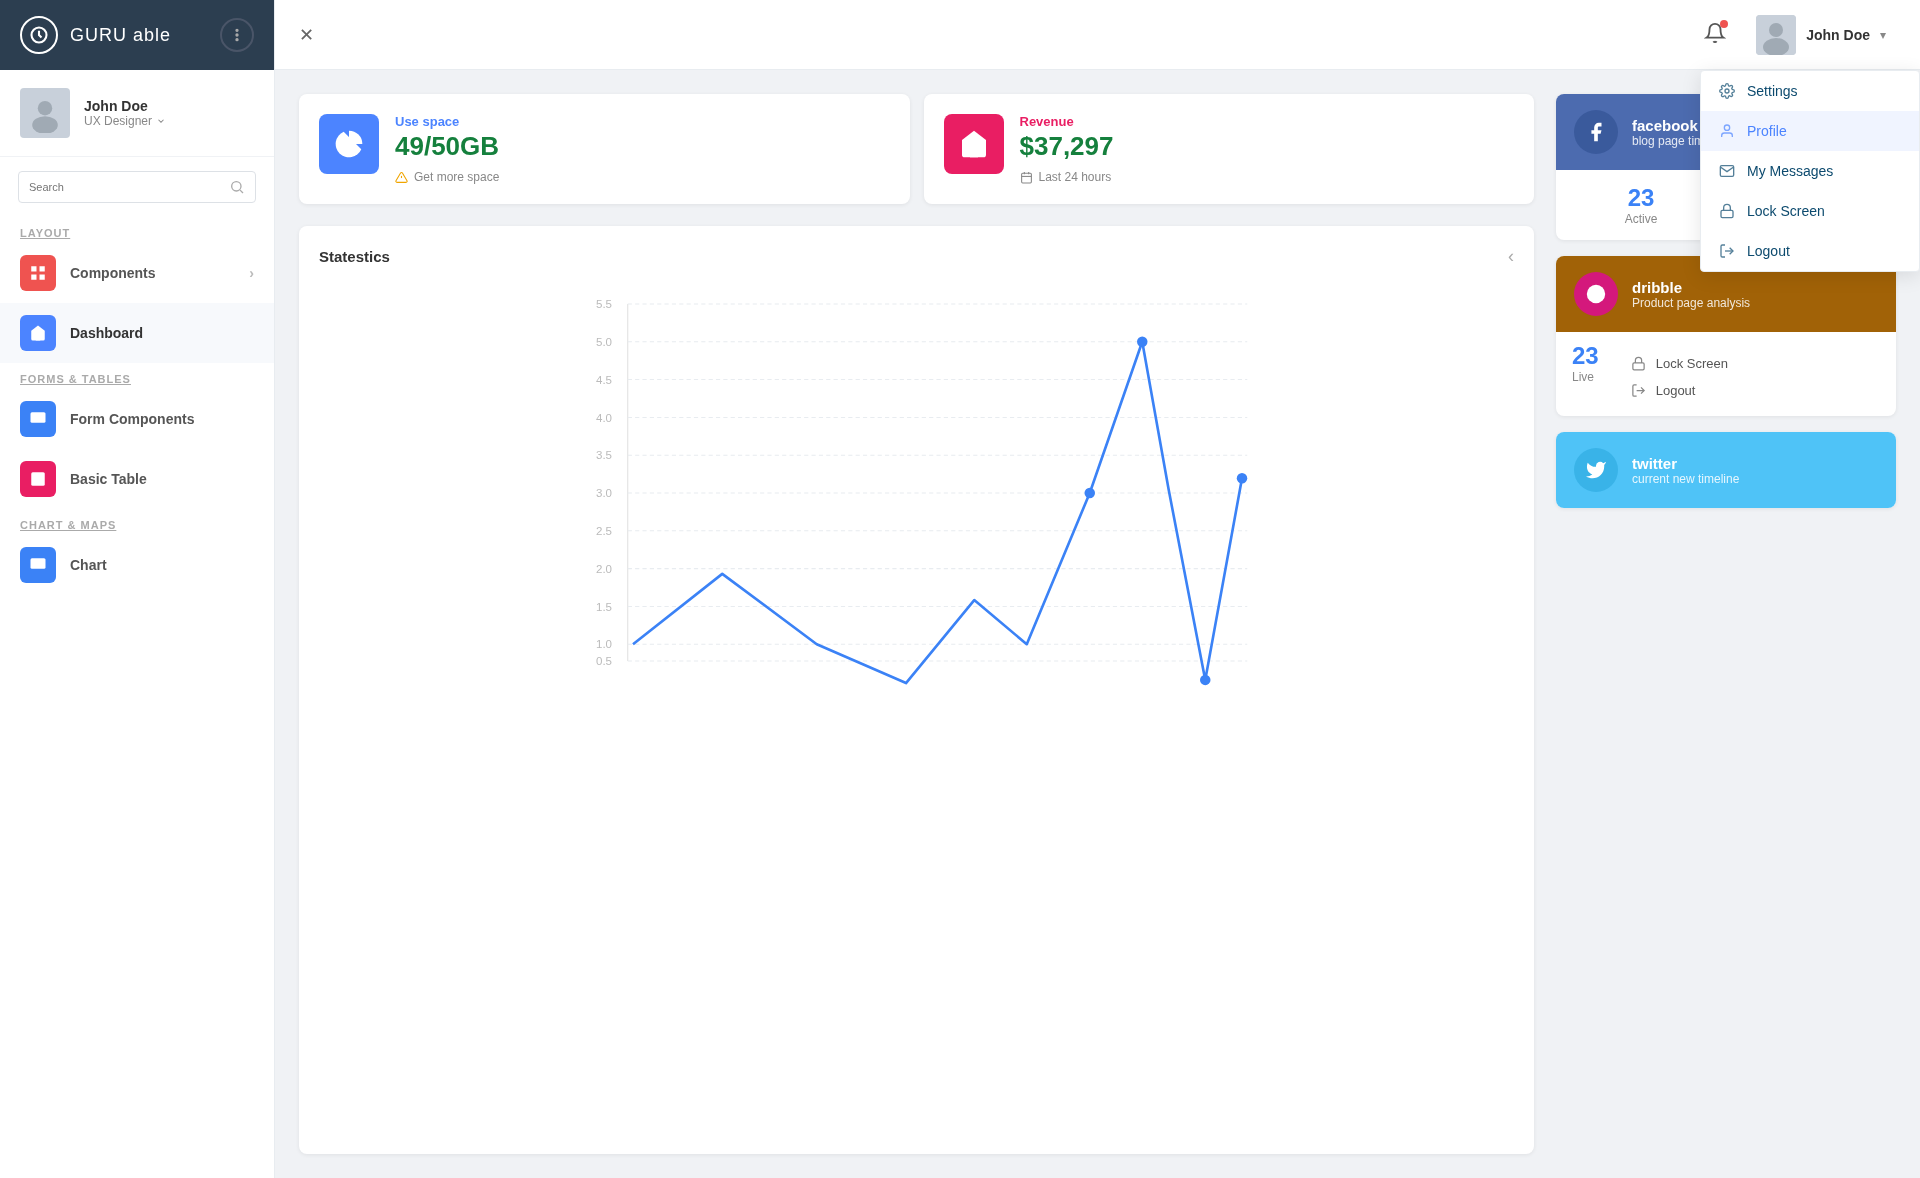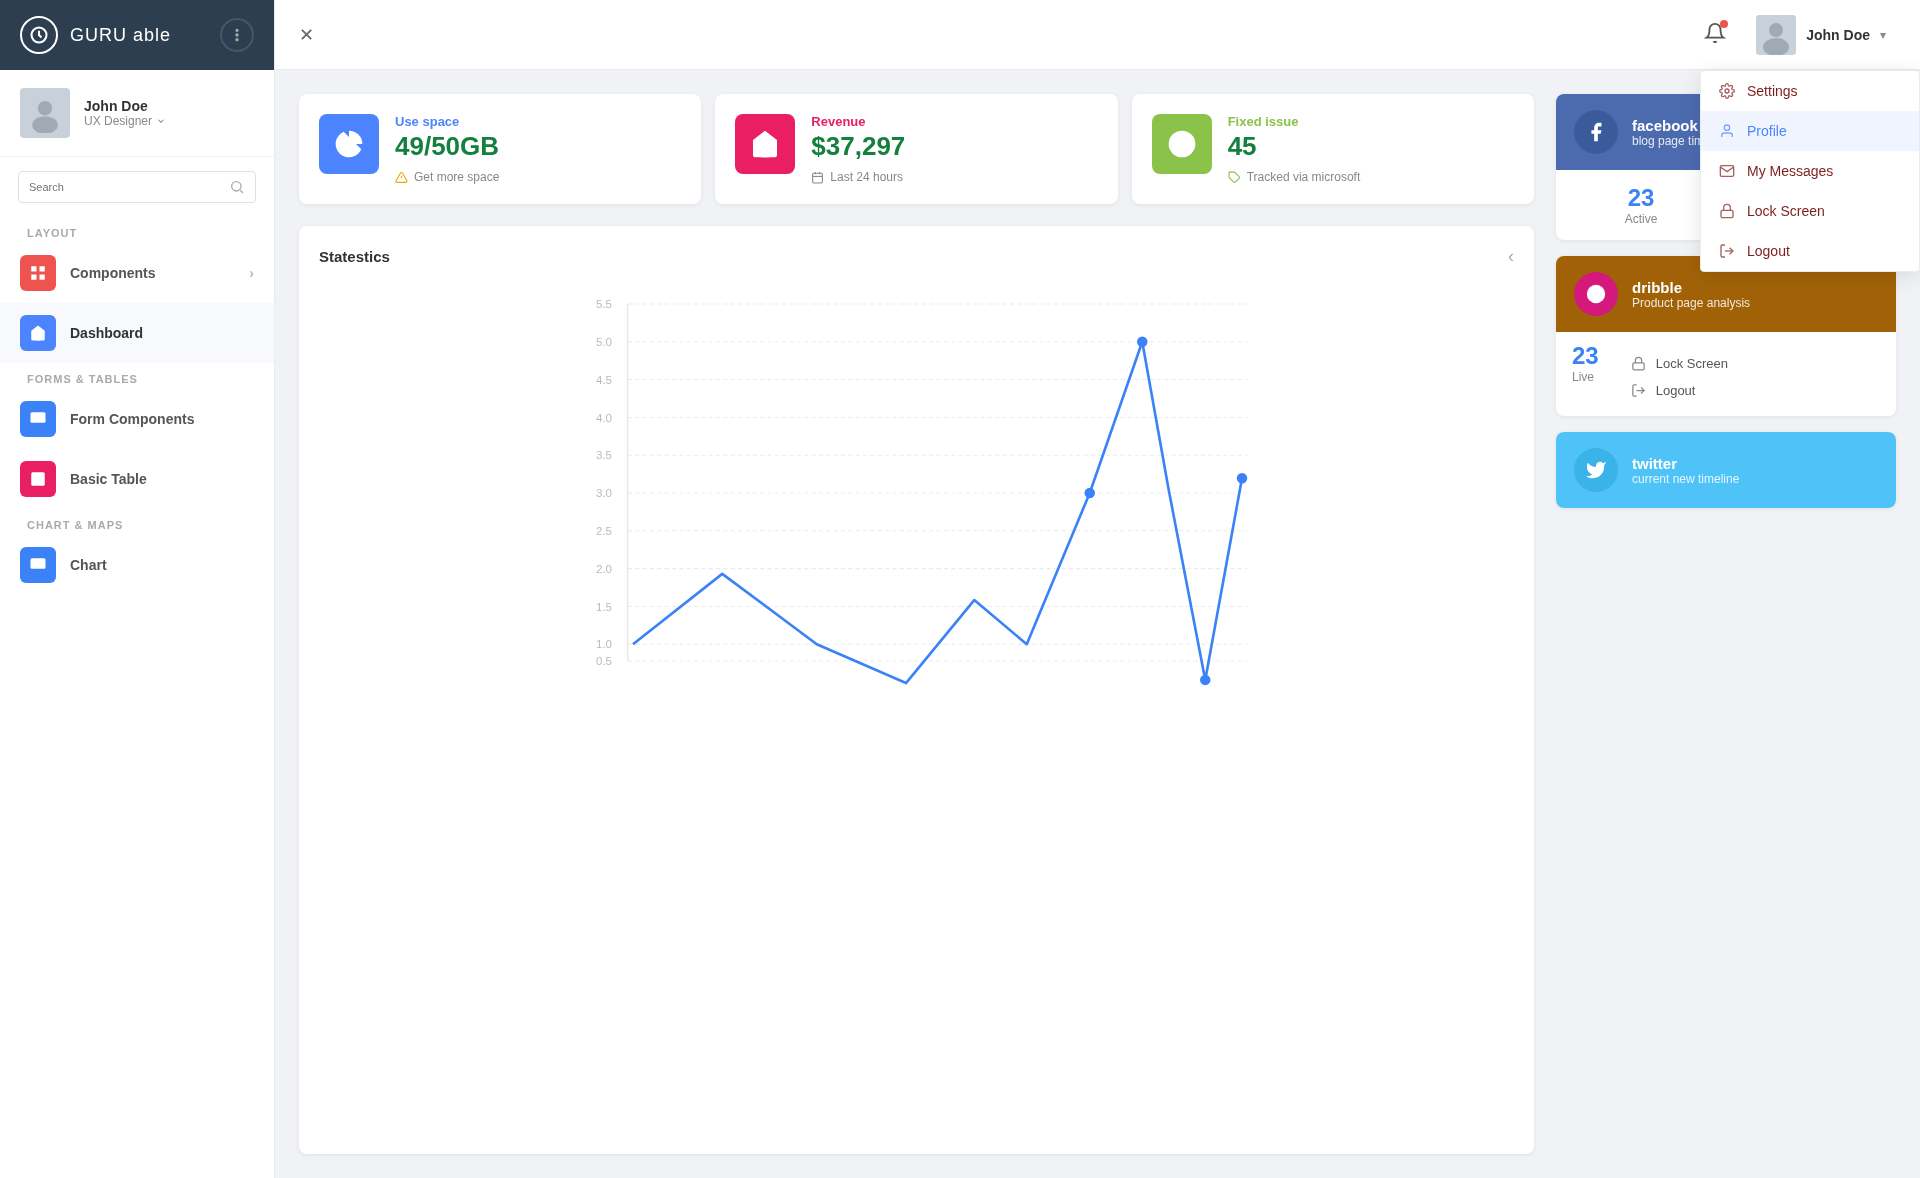--- a/index.html
+++ b/index.html
@@ -69,26 +69,27 @@
       background: #fff;
     }
     .search-box input {
       border: none; outline: none;
       flex: 1; font-size: 11px; color: #737373;
       background: transparent;
     }
     .search-box svg { color: #aaa; width: 16px; height: 16px; }
 
     .nav-section-label {
-      padding: 10px 27px 4px;
+      padding: 10px 20px 4px;
       font-size: 11px;
       color: #aaa;
       text-transform: uppercase;
       letter-spacing: 1px;
       font-weight: 600;
+      text-decoration: underline;
     }
     .nav-item {
       display: flex; align-items: center; gap: 14px;
       padding: 12px 20px;
       cursor: pointer;
       color: #555;
       font-size: 14px;
       font-weight: 600;
       border-radius: 0;
       position: relative;
@@ -167,21 +168,21 @@
       border: 1px solid #e8ecf0;
       border-radius: 4px;
       box-shadow: 0 4px 20px rgba(0,0,0,0.1);
       z-index: 300;
     }
     .dropdown-item {
       display: flex; align-items: center; gap: 12px;
       padding: 12px 18px;
       cursor: pointer;
       font-size: 14px;
-      color: #7f1d1d;
+      color: #0c4a6e;
     }
     .dropdown-item.active-item { background: #f0f4ff; color: #4c84ff; }
     .dropdown-item svg { width: 16px; height: 16px; opacity: 0.7; flex-shrink: 0; }
 
     
     .content {
       flex: 1;
       overflow-y: auto;
       padding: 24px;
       display: flex;
@@ -505,40 +506,20 @@
                   <rect x="3" y="4" width="18" height="18" rx="2" ry="2"></rect>
                   <line x1="16" y1="2" x2="16" y2="6"></line>
                   <line x1="8" y1="2" x2="8" y2="6"></line>
                   <line x1="3" y1="10" x2="21" y2="10"></line>
                 </svg>
               <span>Last 24 hours</span>
             </div>
           </div>
         </div>
 
-        <div class="stat-card">
-          <div class="stat-icon green">
-            <svg viewBox="0 0 24 24">
-                <circle cx="12" cy="12" r="10"></circle>
-                <line x1="12" y1="8" x2="12" y2="12"></line>
-                <line x1="12" y1="16" x2="12.01" y2="16"></line>
-              </svg>
-          </div>
-          <div class="stat-info">
-            <div class="stat-label green">Fixed issue</div>
-            <div class="stat-value">45</div>
-            <div class="stat-footer">
-              <svg viewBox="0 0 24 24" fill="none" stroke="#8bc34a" stroke-width="2">
-                  <path d="M20.59 13.41l-7.17 7.17a2 2 0 01-2.83 0L2 12V2h10l8.59 8.59a2 2 0 010 2.82z"></path>
-                  <line x1="7" y1="7" x2="7.01" y2="7"></line>
-                </svg>
-              <span>Tracked via microsoft</span>
-            </div>
-          </div>
-        </div>
       </div>
 
       <div class="chart-card">
         <div class="chart-header">
           <span class="chart-title">Statestics</span>
           <span class="chart-collapse">‹</span>
         </div>
         <svg class="chart-svg" viewBox="0 0 650 400" preserveAspectRatio="xMidYMid meet">
 
           <defs>

